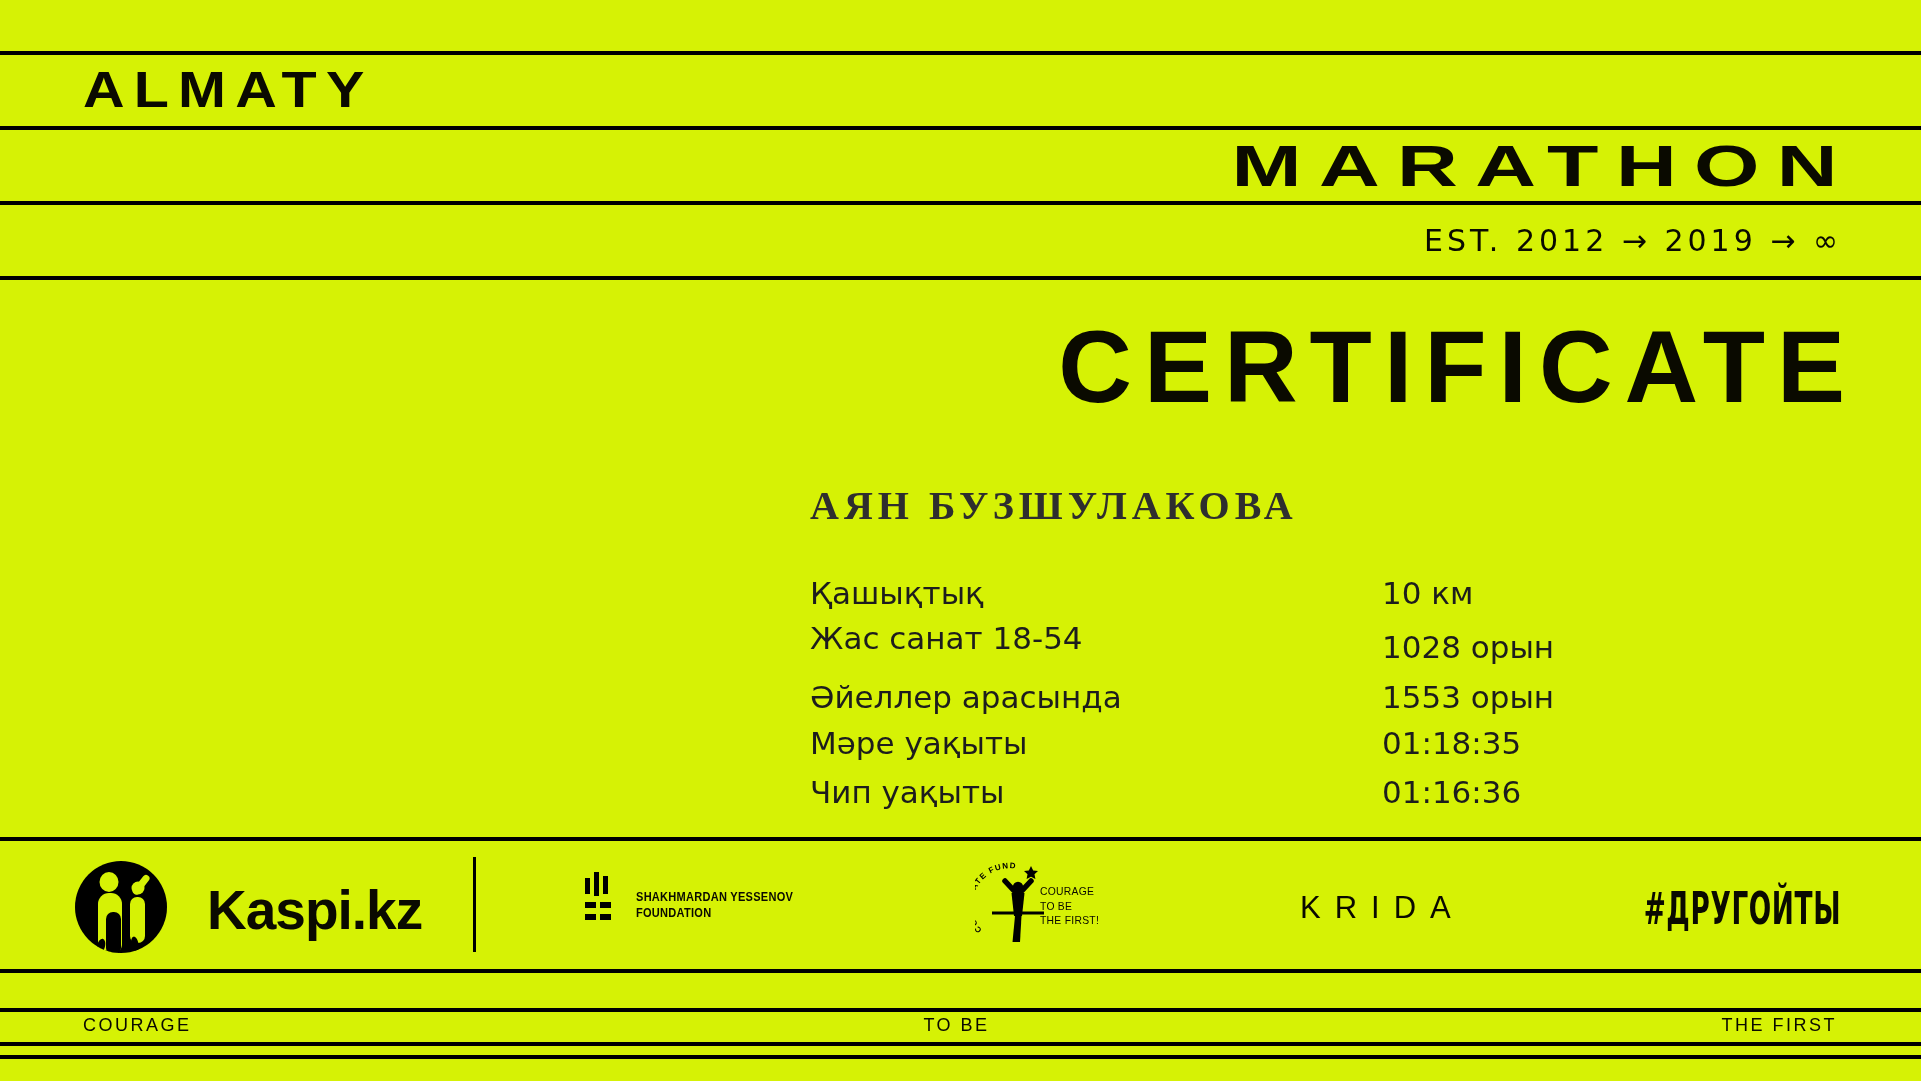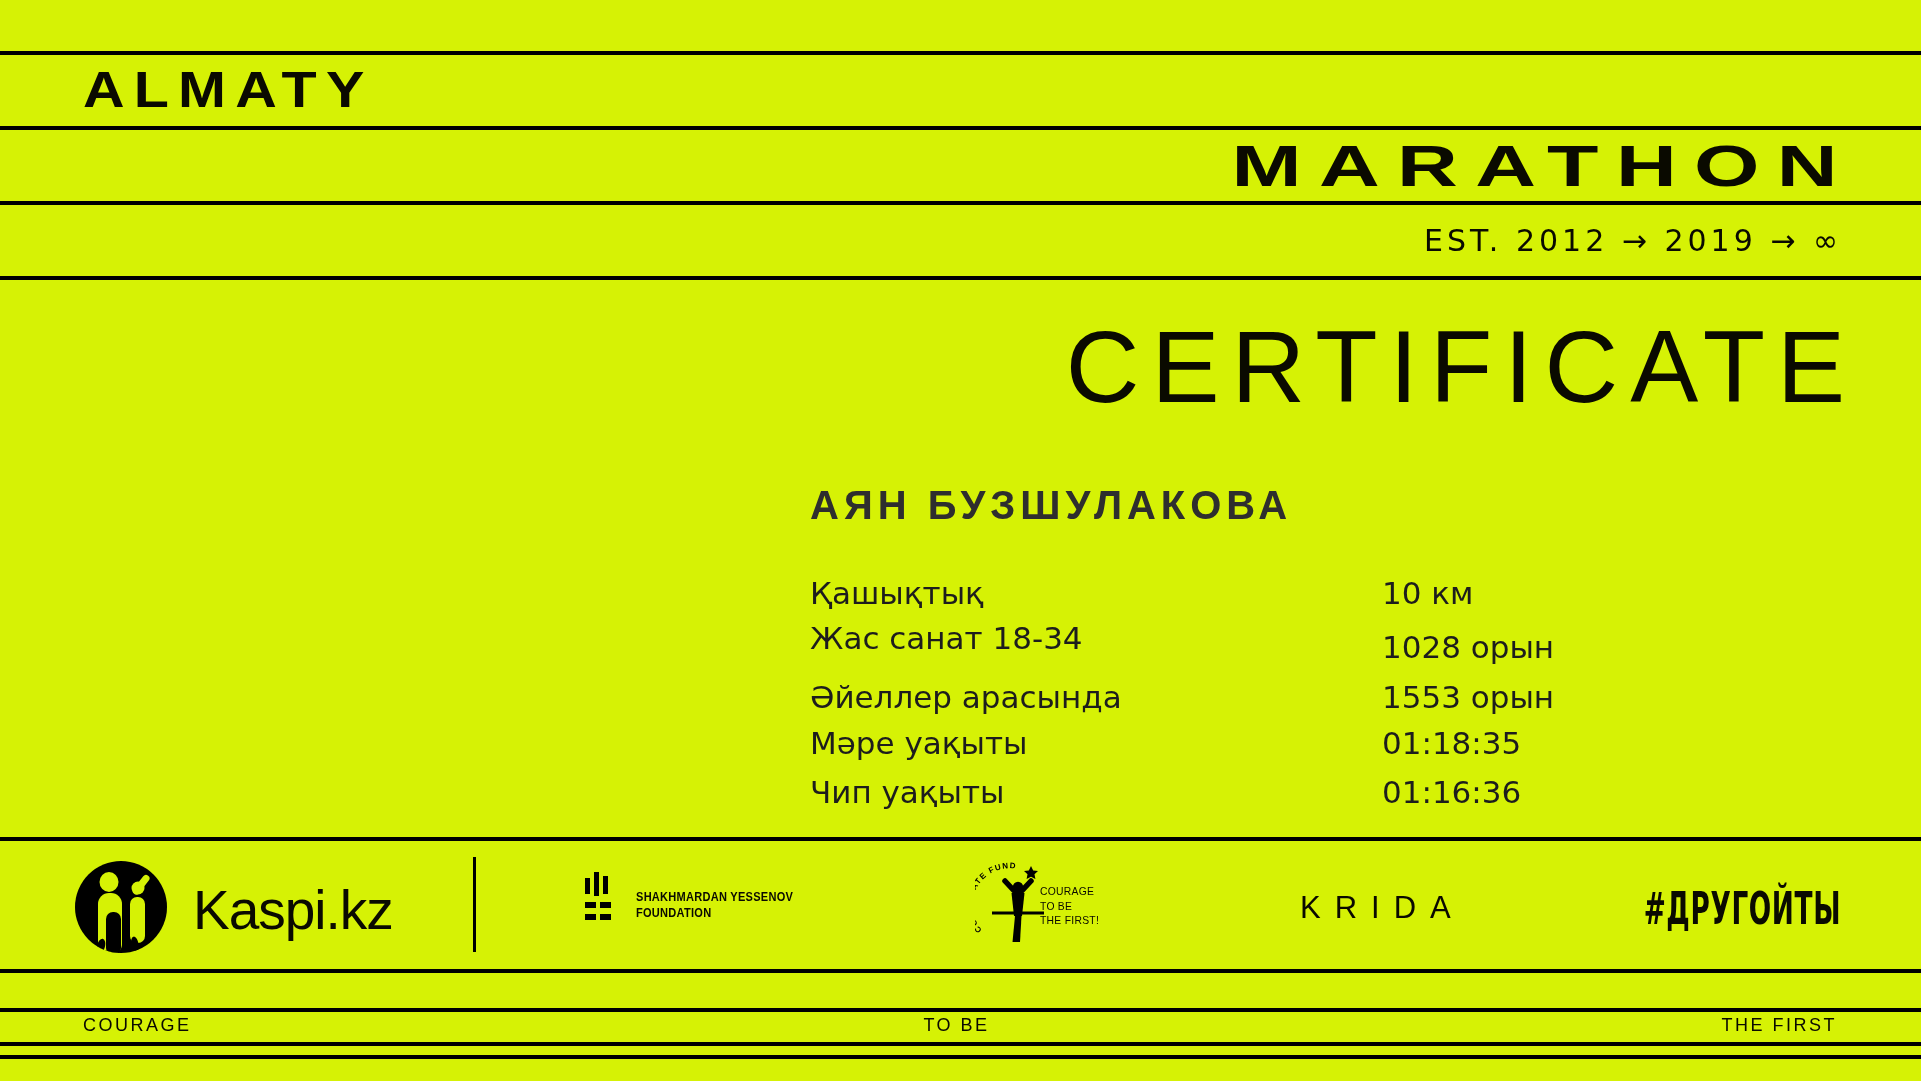--- a/index.html
+++ b/index.html
@@ -18,35 +18,35 @@
   
   .almaty{left:83px;top:53px;height:73px;}
   .almaty span{font-size:50px;font-weight:700;letter-spacing:8px;transform:scaleX(1.15);transform-origin:left center;}
   .marathon{right:83px;top:130px;height:71px;}
   .marathon span{font-size:58px;font-weight:700;letter-spacing:12px;margin-right:-17px;transform:scaleX(1.45);transform-origin:right center;}
   .est{right:83px;top:205px;height:71px;font-family:"DejaVu Sans",sans-serif;}
   .est span{font-size:30px;font-weight:500;letter-spacing:4px;margin-right:-4px;}
 
   
   .title{right:76px;top:296px;height:142px;}
-  .title span{font-size:102px;font-weight:400;letter-spacing:12px;margin-right:-12px;}
-  .name{left:810px;top:483px;height:44px;font-family:Liberation Sans, sans-serif;}
+  .title span{font-size:102px;font-weight:700;letter-spacing:12px;margin-right:-12px;}
+  .name{left:810px;top:483px;height:44px;font-family:Liberation Serif, serif;}
   .name span{font-size:40px;font-weight:700;letter-spacing:5px;color:var(--name-ink);}
 
   
   .row{position:absolute;left:810px;width:980px;height:38px;display:flex;align-items:center;
        font-family:"DejaVu Sans",sans-serif;font-size:31px;color:var(--row-ink);}
   .row .value{position:absolute;left:572px;}
   .row.r0{top:574px;} .row.r1{top:619px;} .row.r2{top:678px;} .row.r3{top:724px;} .row.r4{top:773px;}
   .row.r1 .value{transform:translateY(9px);}
 
   
   .kaspi-logo{position:absolute;left:75px;top:861px;width:92px;height:92px;}
   .kaspi-text{left:193px;top:862px;height:96px;}
-  .kaspi-text span{font-size:55px;font-weight:400;letter-spacing:-1px;}
+  .kaspi-text span{font-size:55px;font-weight:700;letter-spacing:-1px;margin-left:14px;}
   .vdivider{position:absolute;left:473px;top:857px;width:3px;height:95px;background:#000;}
 
   .yessenov-icon{position:absolute;left:585px;top:872px;width:26px;height:50px;}
   .yessenov-icon i{position:absolute;background:#000;}
   .yi-b1{left:0;top:6px;width:5px;height:16px;}
   .yi-b2{left:9px;top:0;width:5px;height:24px;}
   .yi-b3{left:18px;top:4px;width:5px;height:18px;}
   .yi-d1{left:0;top:30px;width:11px;height:6px;}
   .yi-d2{left:15px;top:30px;width:11px;height:6px;}
   .yi-d3{left:0;top:42px;width:11px;height:6px;}
@@ -98,21 +98,21 @@
   </div>
   <div class="band name">
     <span>АЯН БУЗШУЛАКОВА</span>
   </div>
 
   <div class="row r0">
     <span class="label">Қашықтық</span>
     <span class="value">10 км</span>
   </div>
   <div class="row r1">
-    <span class="label">Жас санат 18-34</span>
+    <span class="label">Жас санат 18-54</span>
     <span class="value">1028 орын</span>
   </div>
   <div class="row r2">
     <span class="label">Әйеллер арасында</span>
     <span class="value">1553 орын</span>
   </div>
   <div class="row r3">
     <span class="label">Мәре уақыты</span>
     <span class="value">01:18:35</span>
   </div>

